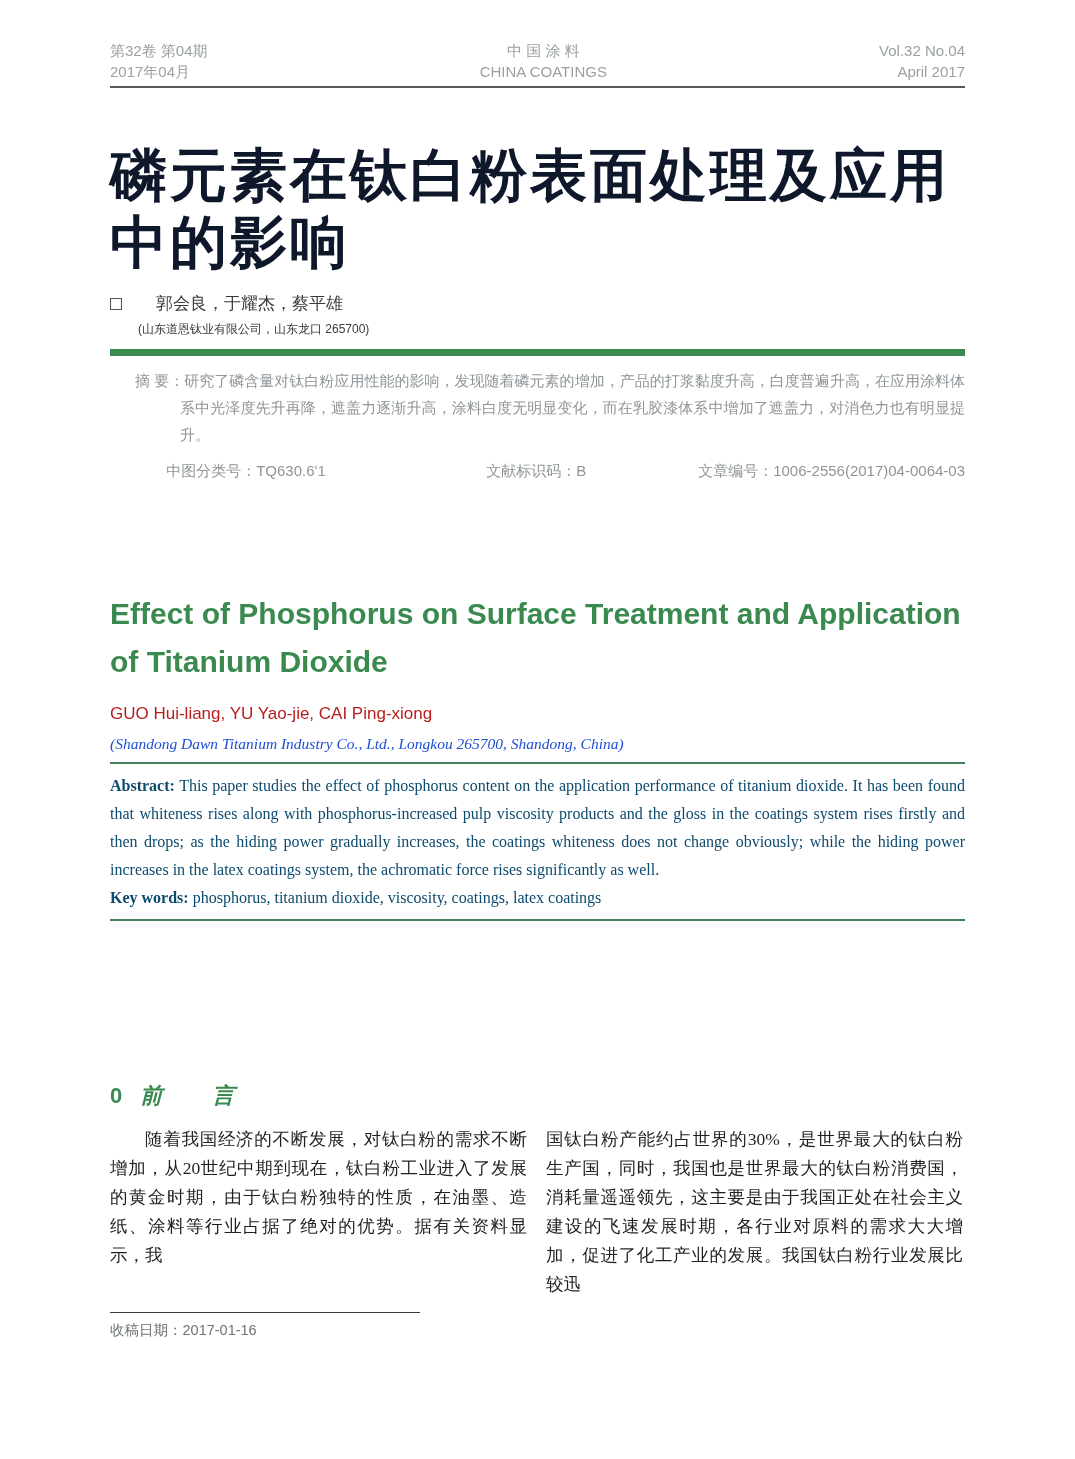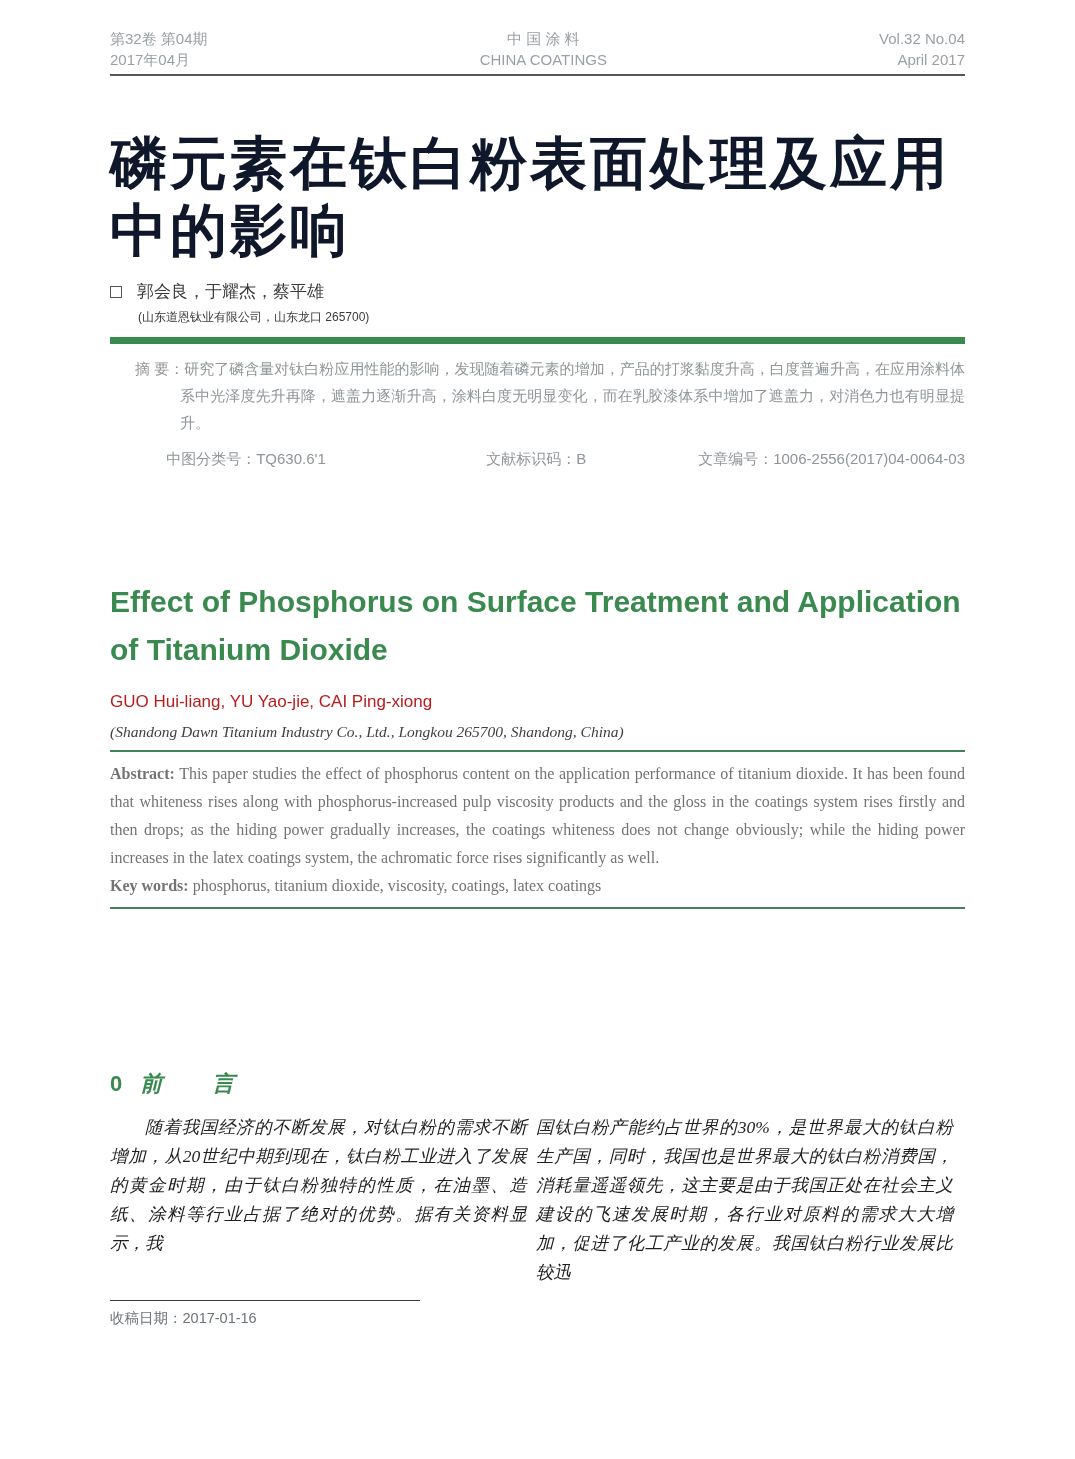--- a/index.html
+++ b/index.html
@@ -4,21 +4,21 @@
 <style>
   * { margin: 0; padding: 0; box-sizing: border-box; }
   html, body { background: #ffffff; }
   body {
     width: 1075px; height: 1459px;
     font-family: "Liberation Sans", sans-serif;
     position: relative; overflow: hidden;
   }
   .page {
     width: 1075px; height: 1459px;
-    padding: 28px 110px 0 110px;
+    padding: 40px 110px 0 110px;
     background: #ffffff;
     overflow: hidden;
   }
 
   
   .header-row {
     display: flex; justify-content: space-between; align-items: flex-start;
     color: #9aa0a4; font-size: 15px; line-height: 21px;
   }
   .header-col-left { text-align: left; }
@@ -32,21 +32,21 @@
 
   
   .title-cn {
     margin-top: 54px;
     font-size: 57px; line-height: 67px;
     font-weight: bold; letter-spacing: 3px;
     color: #0f172a;
   }
   .authors-row {
     margin-top: 16px; display: flex; align-items: center;
-    font-size: 17px; color: #3a3a3a;
+    font-size: 17px; color: #3a3a3a; gap: 19px;
   }
   .author-marker {
     display: inline-block; width: 12px; height: 12px;
     border: 1.5px solid #555; margin-right: 15px; background: #fff;
   }
   .affiliation-cn {
     margin-top: 6px; padding-left: 28px;
     font-size: 12px; color: #3a3a3a;
   }
   .green-bar { height: 7px; background: #3a8a50; margin-top: 11px; }
@@ -64,40 +64,40 @@
 
   
   .title-en {
     margin-top: 106px;
     font-size: 30px; line-height: 48px; font-weight: bold;
     color: #3a8a50;
   }
   .authors-en { margin-top: 18px; font-size: 17px; color: #b91c1c; }
   .affiliation-en {
     margin-top: 11px; font-size: 15.5px; font-style: italic;
-    color: #404040; font-family: "Liberation Serif", serif;
+    color: #1d4ed8; font-family: "Liberation Serif", serif;
   }
   .thin-green-rule { border-top: 2px solid #44815a; margin-top: 9px; }
   .abstract-en {
     margin-top: 8px;
     font-family: "Liberation Serif", serif;
-    font-size: 16px; color: #737373; line-height: 28px;
+    font-size: 16px; color: #0c4a6e; line-height: 28px;
     text-align: justify;
   }
   .abstract-en .lbl { font-weight: bold; }
   .rule-bottom { margin-top: 7px; }
 
   
   .section-heading {
     margin-top: 160px;
     color: #3a8a50; font-size: 22px; font-weight: bold;
   }
   .section-heading .sec-num { margin-right: 18px; }
   .section-heading .sec-title { letter-spacing: 22px; font-style: italic; }
-  .body-columns { display: flex; gap: 9px; margin-top: 14px; font-style: italic; }
+  .body-columns { display: flex; gap: 19px; margin-top: 14px; }
   .body-col {
     width: 417px; font-size: 17.5px; line-height: 29px;
     text-align: justify; color: #1f1f1f;
     font-family: "Liberation Serif", serif;
   }
   .body-col.indent-first { text-indent: 2em; }
 
   
   .footnote-rule { width: 310px; border-top: 1.5px solid #3a3a3a; margin-top: 13px; }
   .footnotes { margin-top: 5px; font-size: 14.5px; color: #6d7377; line-height: 25px; text-align: justify; }

